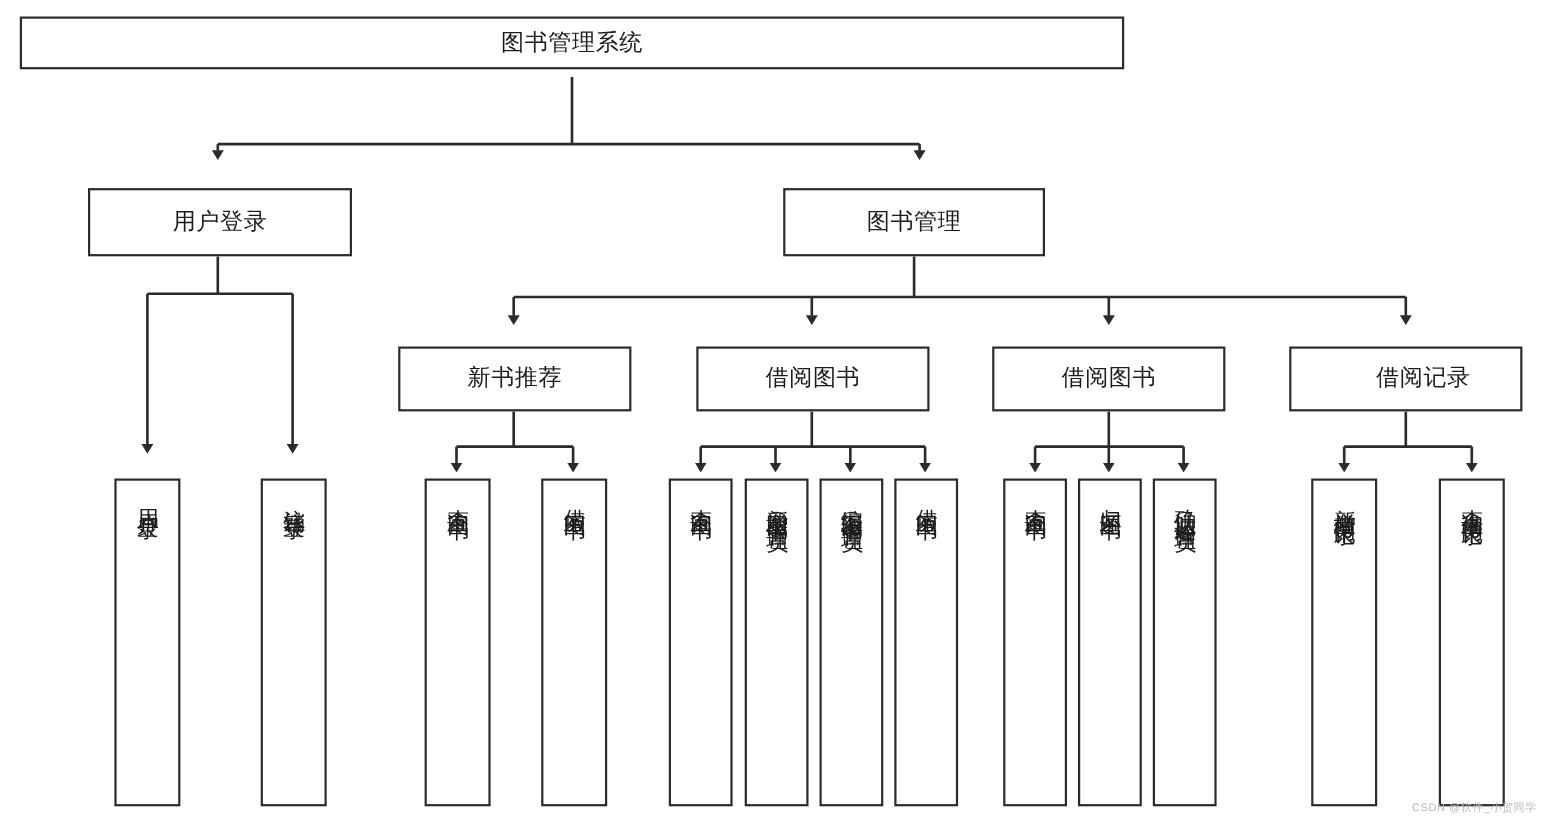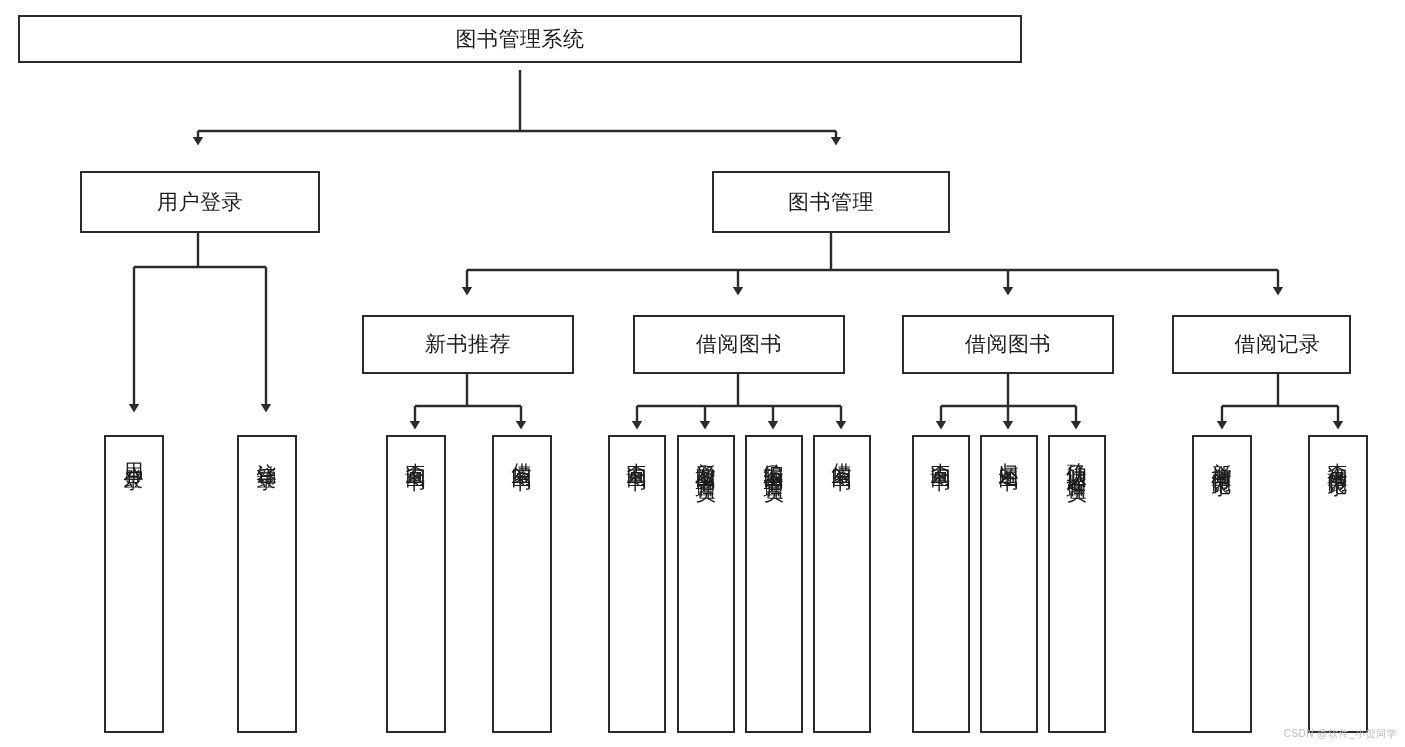--- a/index.html
+++ b/index.html
@@ -143,21 +143,21 @@
   </div>
 
   <div class="node horizontal" style="left:633px; top:315px; width:212px; height:59px;">
     <span class="node-label">借阅图书</span>
   </div>
 
   <div class="node horizontal" style="left:902px; top:315px; width:212px; height:59px;">
     <span class="node-label">借阅图书</span>
   </div>
 
-  <div class="node horizontal" style="left:1172px; top:315px; width:179px; height:59px;padding-left:32px;">
+  <div class="node horizontal" style="left:1172px; top:315px; width:212px; height:59px;padding-left:32px;">
     <span class="node-label">借阅记录</span>
   </div>
 
   <div class="node vertical" style="left:104px; top:435px; width:60px; height:298px;">
     <span class="node-label">用户登录</span>
   </div>
 
   <div class="node vertical" style="left:237px; top:435px; width:60px; height:298px;">
     <span class="node-label">注销登录</span>
   </div>

